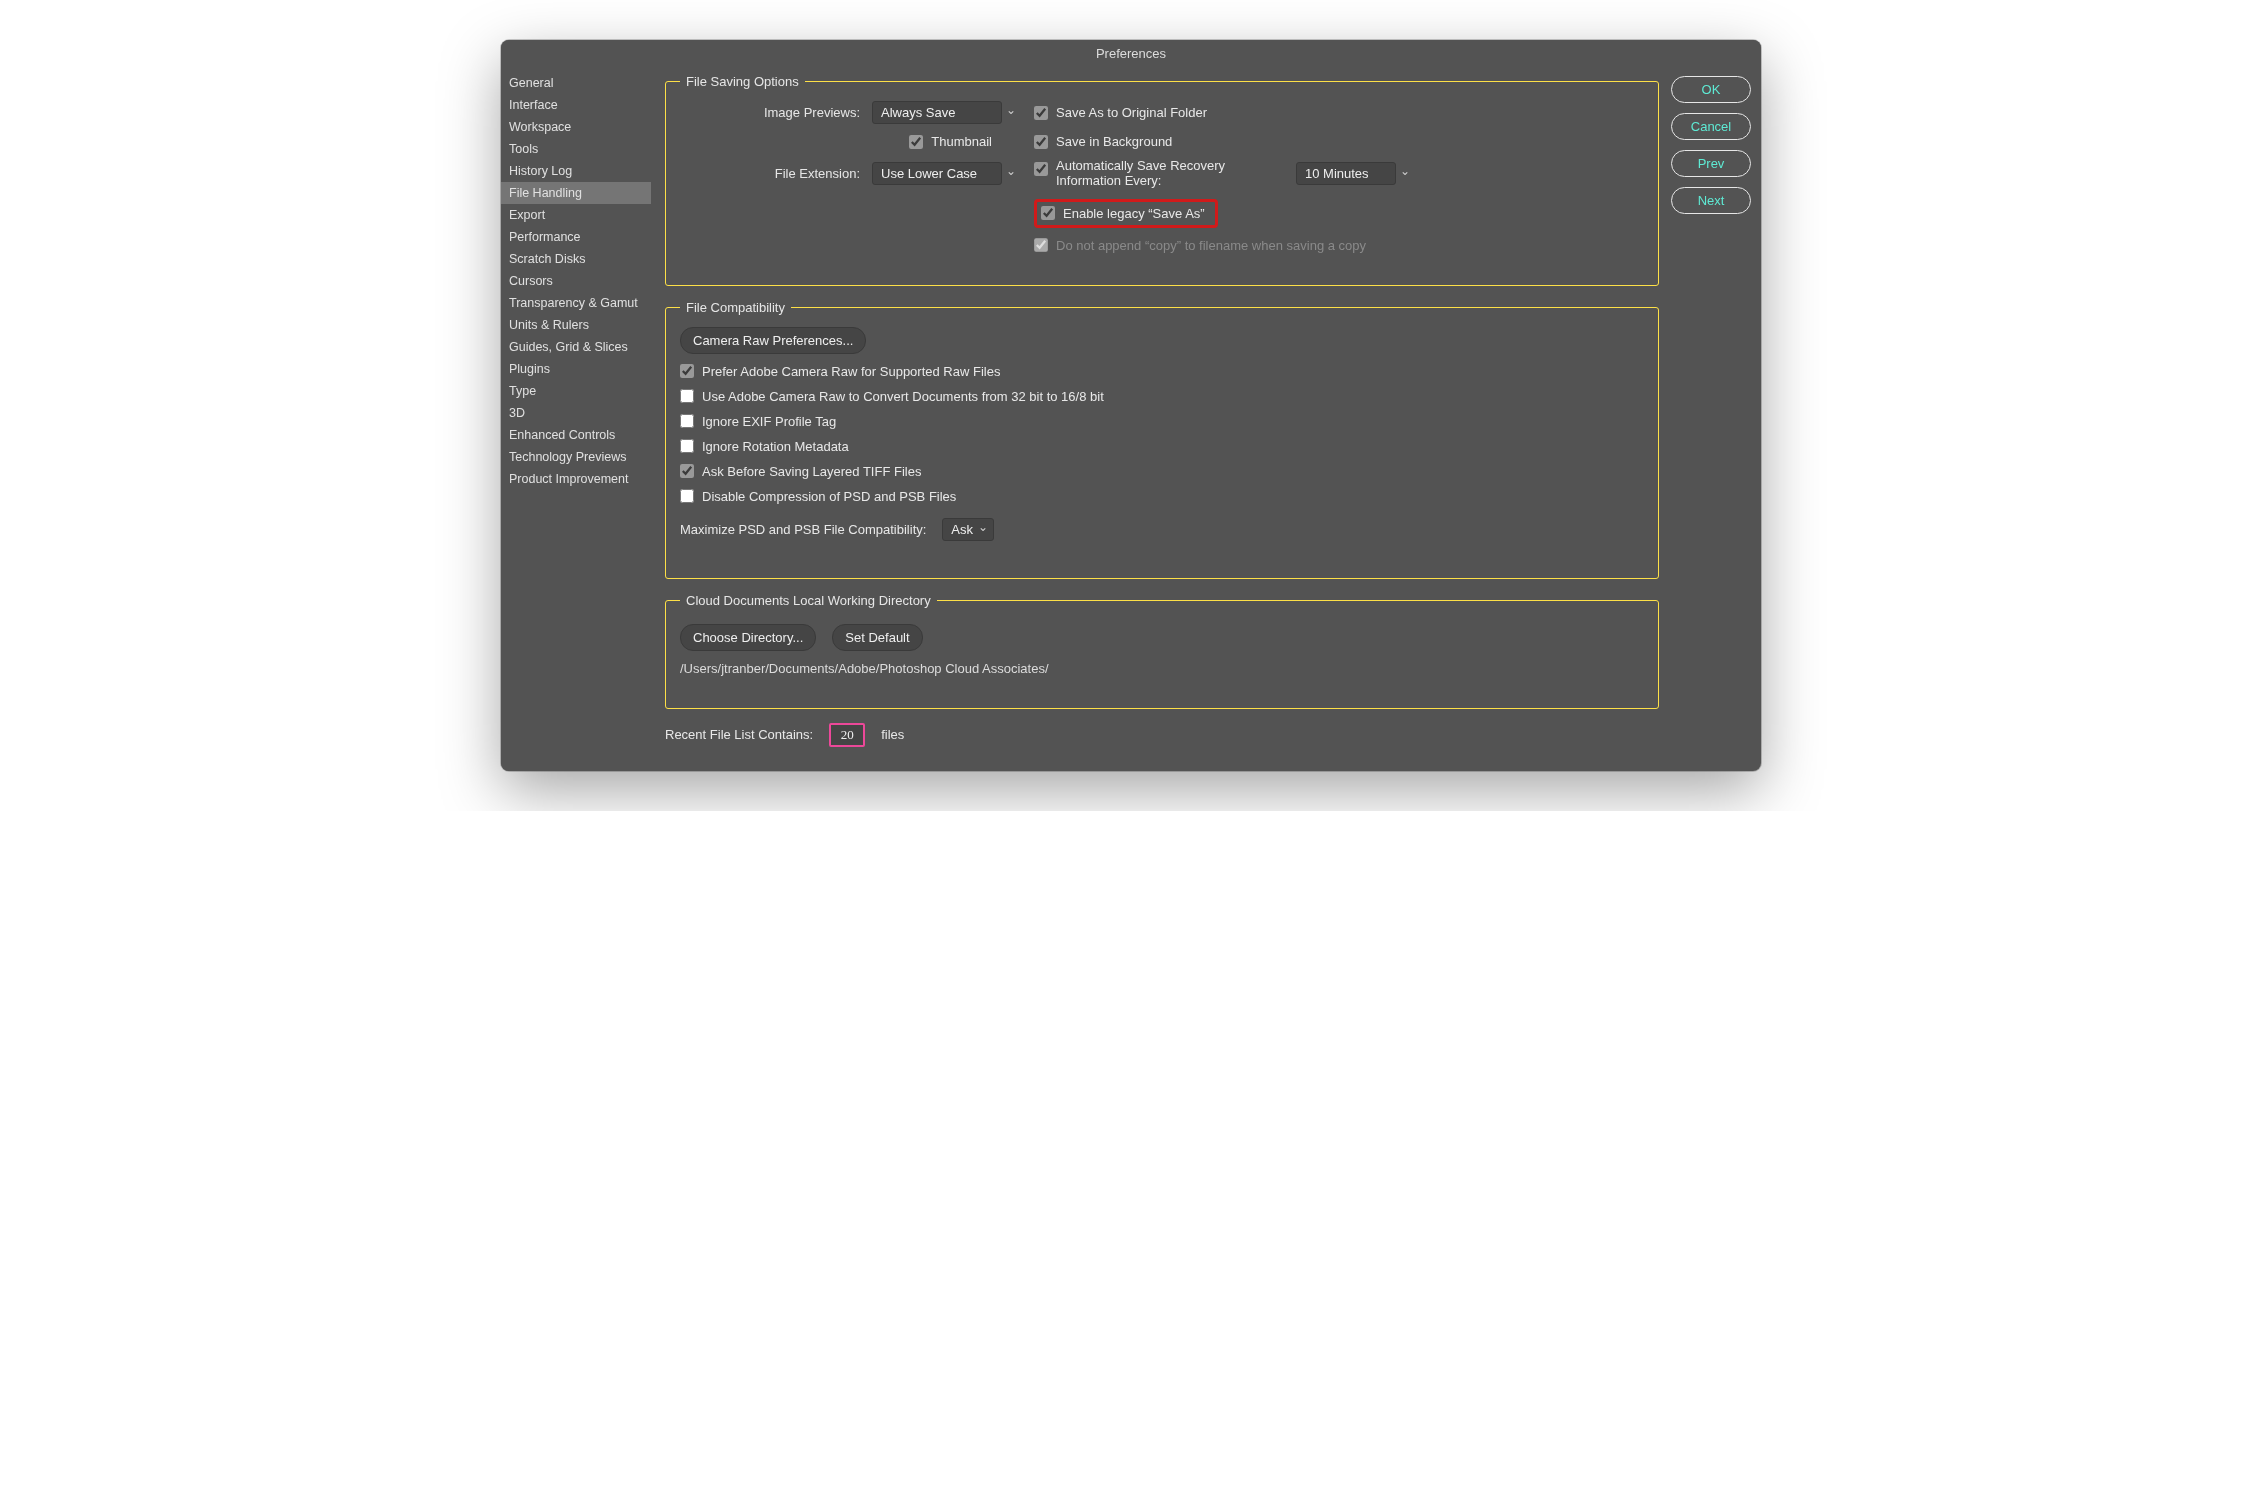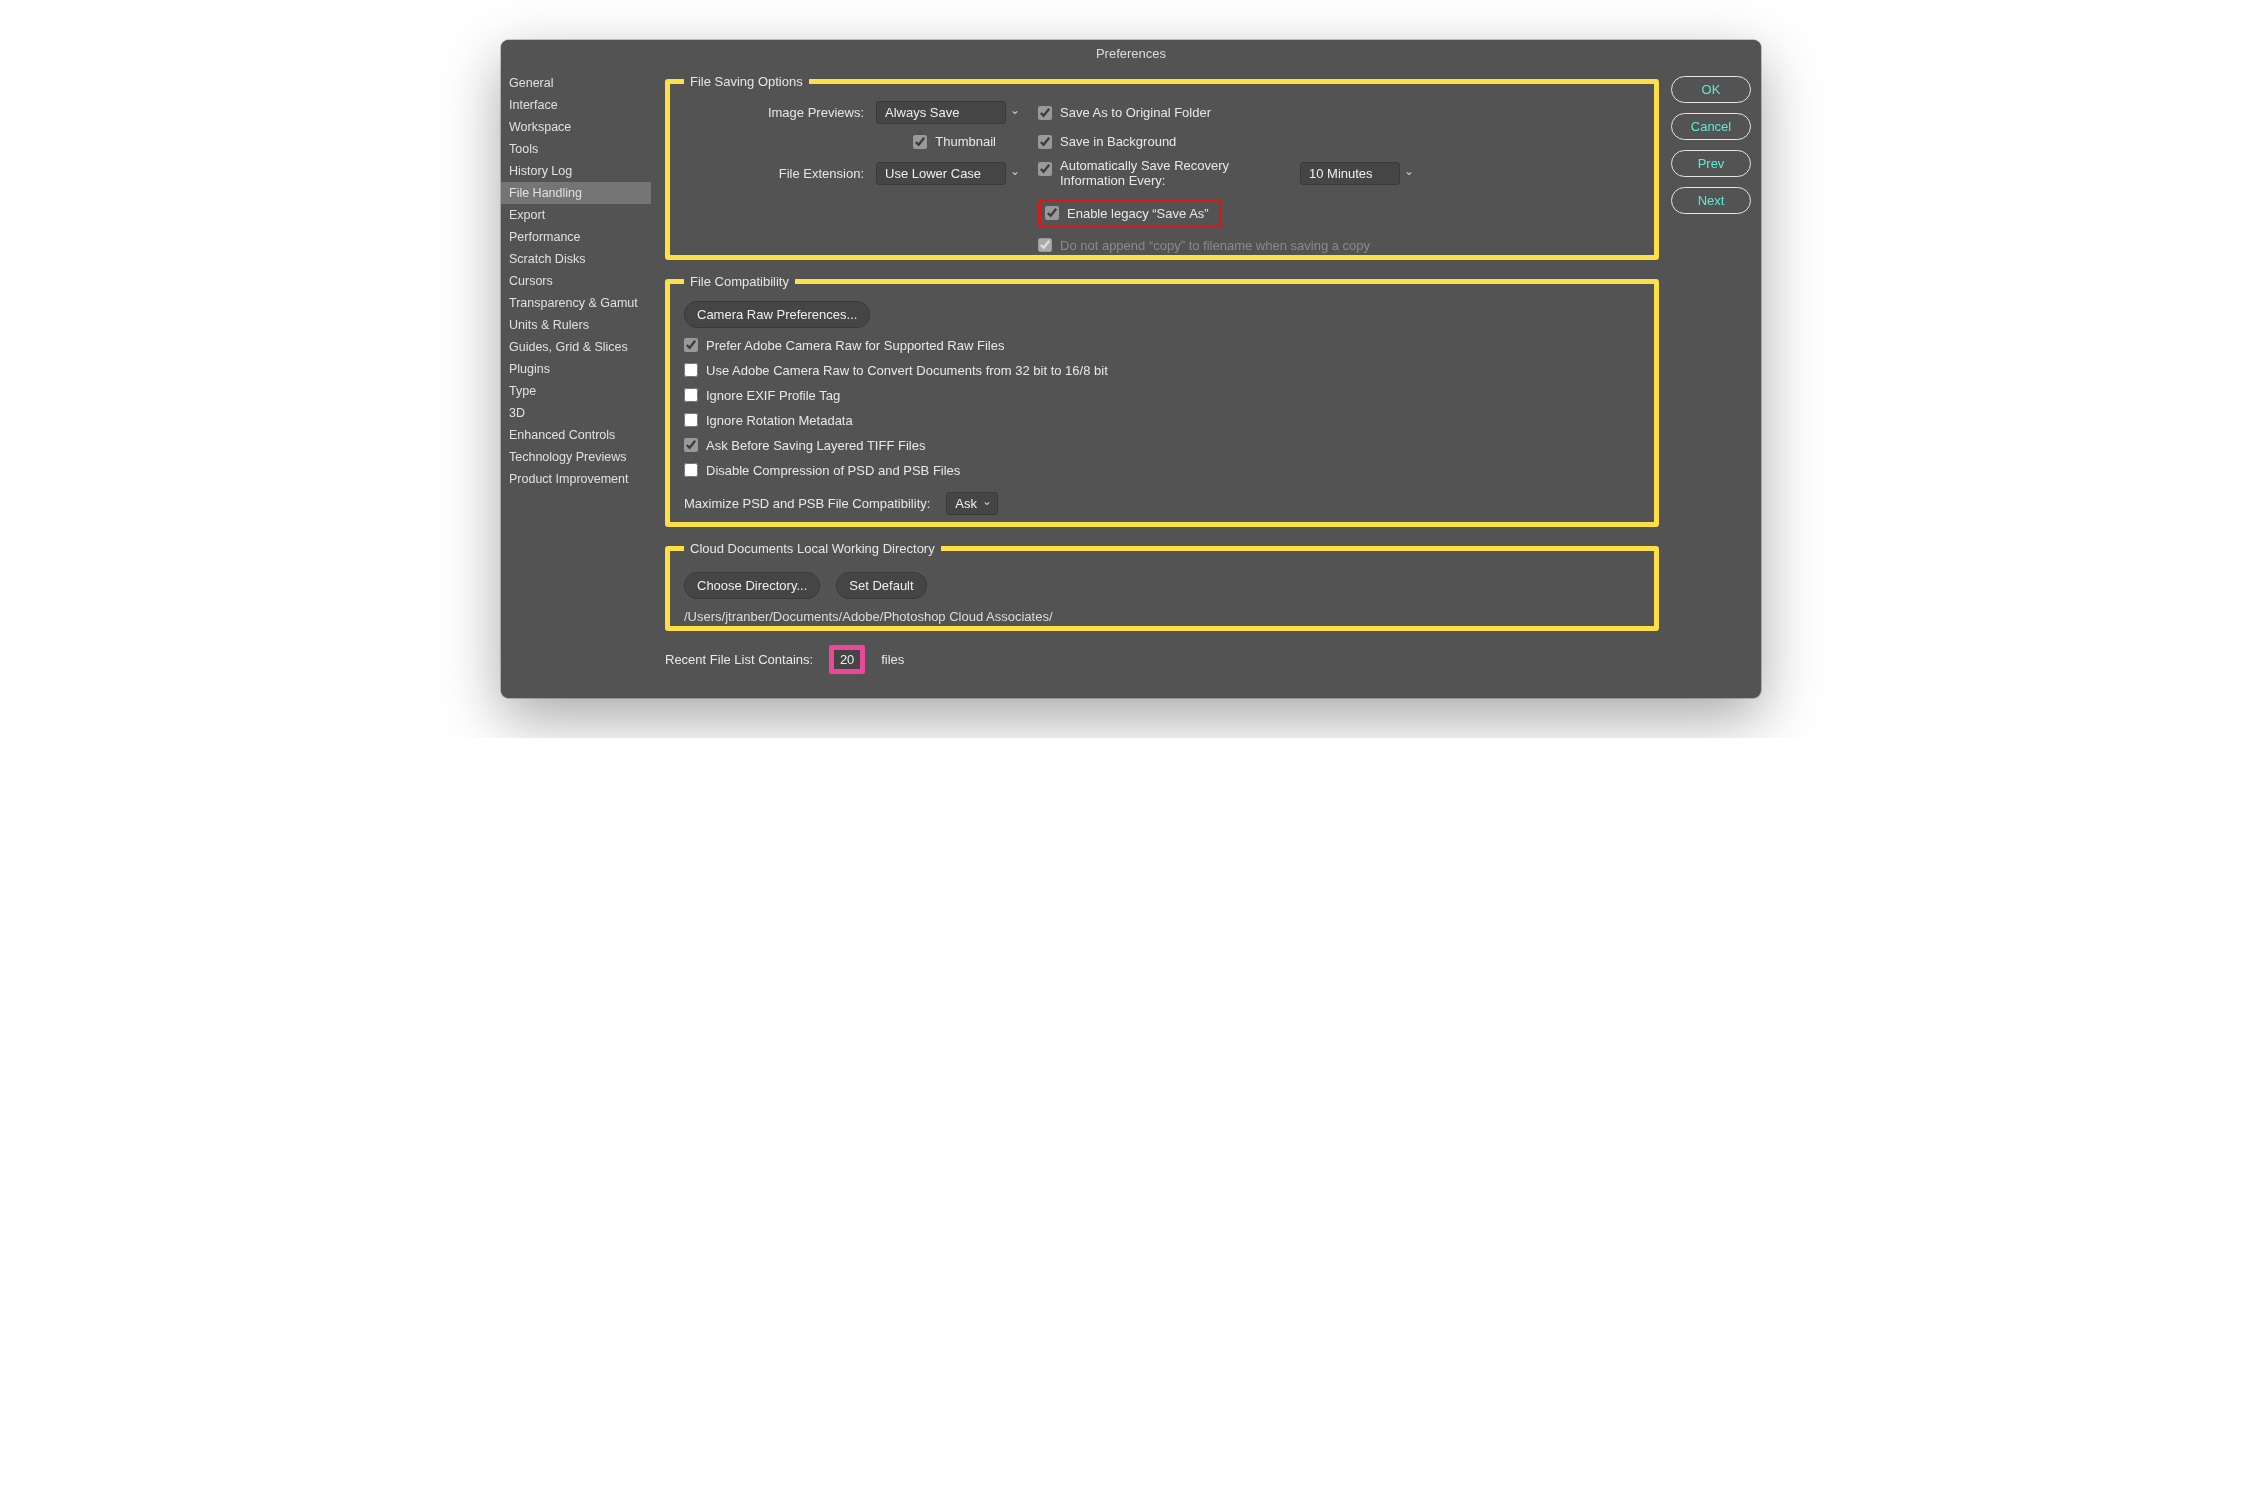--- a/index.html
+++ b/index.html
@@ -68,23 +68,23 @@
     border: 1px solid #e6e6e6;
     border-radius: 20px;
     background: transparent;
     color: #5eead4;
     padding: 5px 0;
     font-size: 13px;
     text-align: center;
     cursor: default;
   }
   fieldset {
-    border: 5px solid #fde047;
+    border: 1px solid #fde047;
     border-radius: 3px;
-    padding: 12px 14px 2px 14px;
+    padding: 12px 14px 32px 14px;
     margin-bottom: 14px;
   }
   legend {
     padding: 0 6px;
     font-size: 13px;
     color: #e6e6e6;
   }
   .row {
     display: flex;
     align-items: center;
@@ -147,27 +147,28 @@
     background: #454545;
     border: 1px solid #3a3a3a;
     border-radius: 13px;
     color: #eee;
     padding: 5px 12px;
     font-size: 13px;
     cursor: default;
   }
   .inline-input {
     background: #454545;
-    border: 5px solid #ec4899;
+    border: 2px solid #ec4899;
     color: #eee;
     width: 36px;
     text-align: center;
     padding: 2px 2px;
     border-radius: 2px;
     font-size: 13px;
+    font-family: Liberation Serif, serif;
   }
   .path {
     color: #dcdcdc;
     margin-top: 10px;
     font-size: 13px;
   }
   .col2 {
     display: flex;
     flex-direction: column;
     gap: 10px;

